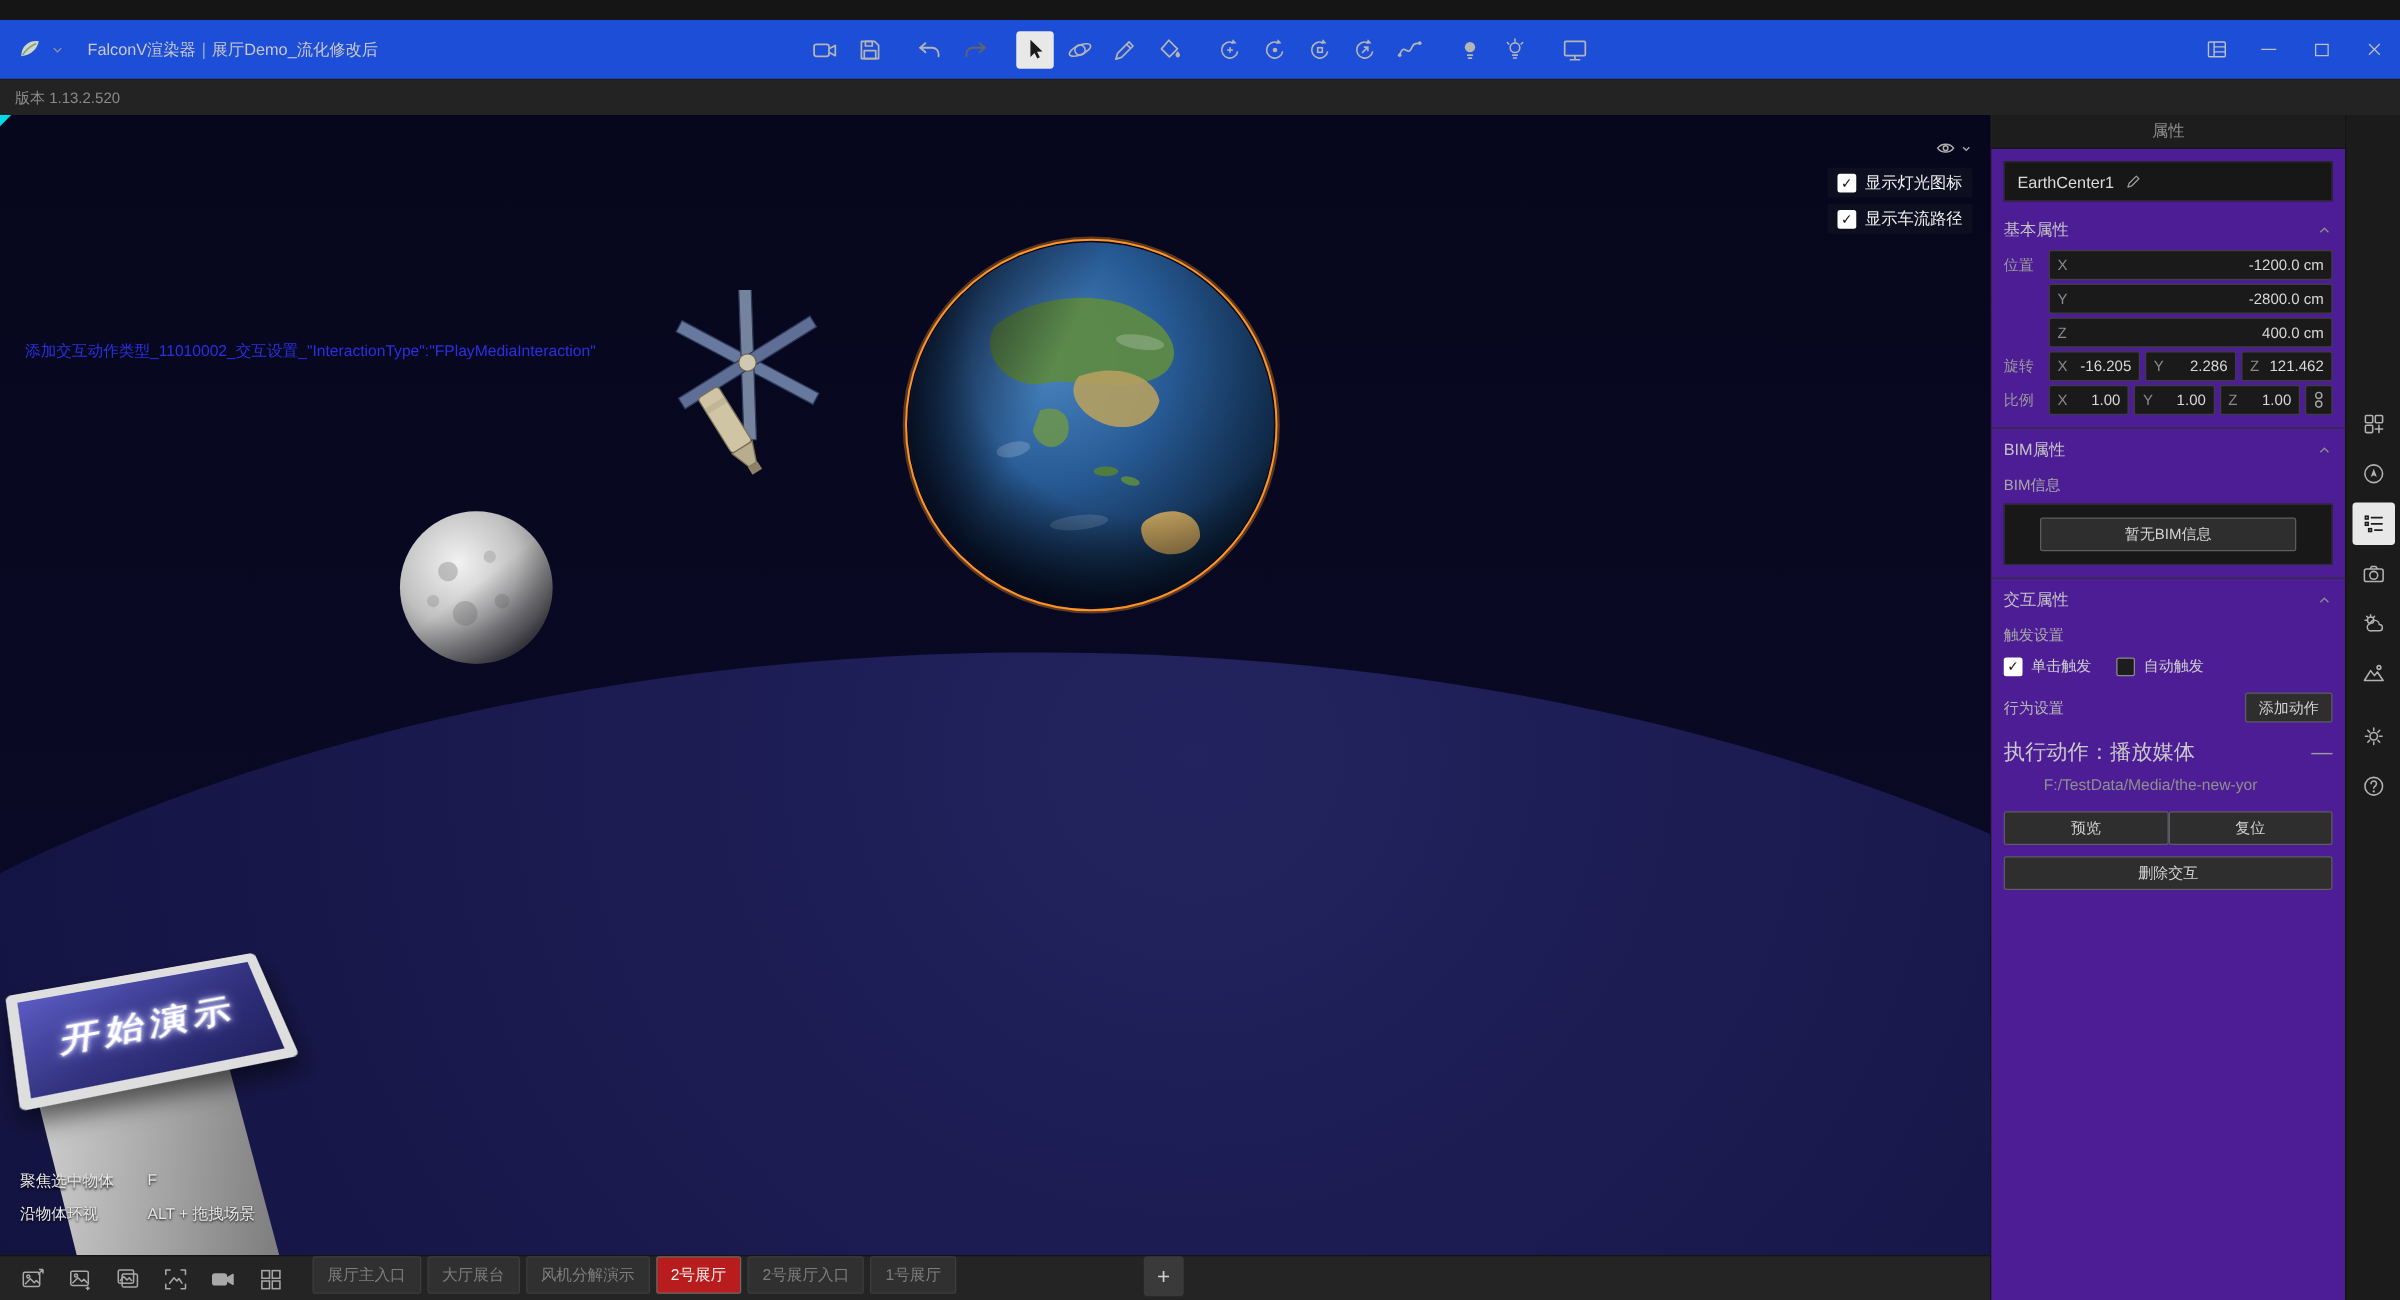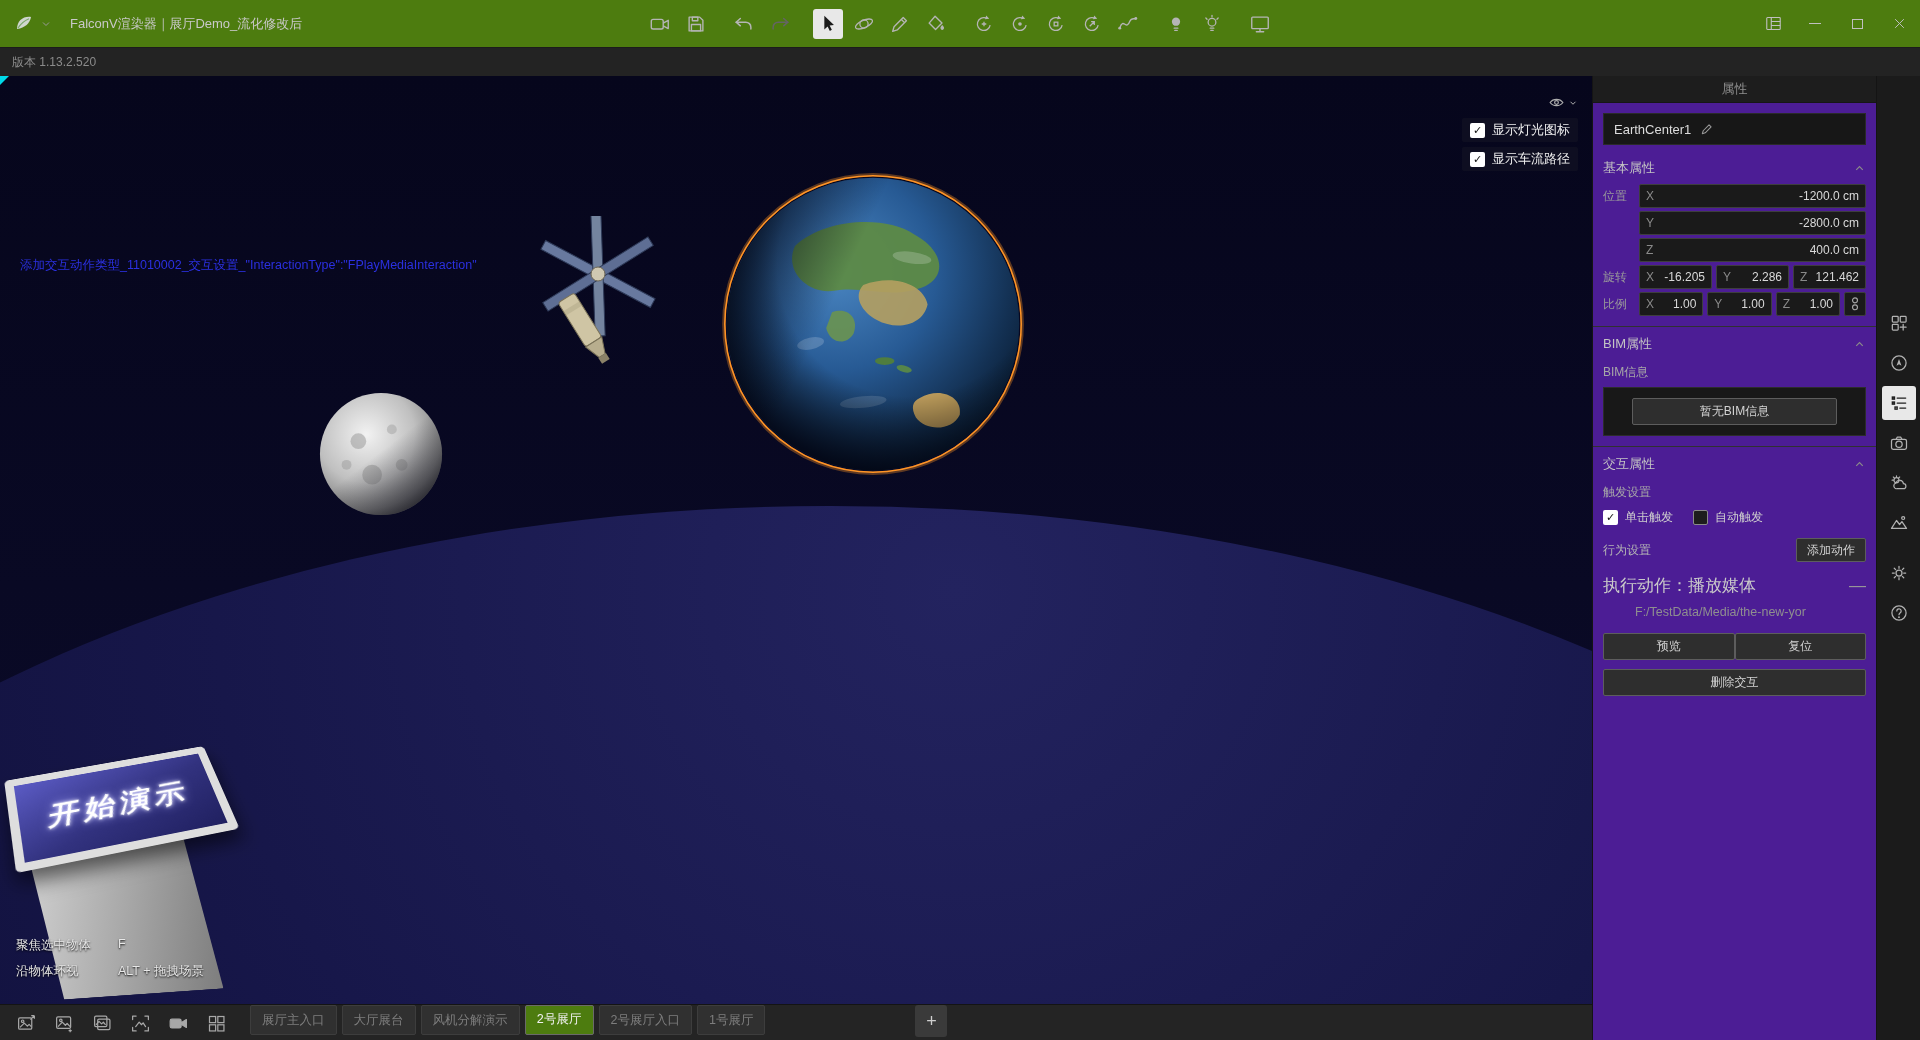--- a/index.html
+++ b/index.html
@@ -1,22 +1,22 @@
 <!DOCTYPE html>
 <html><head>
 <meta charset="utf-8">
 <style>
   * { margin:0; padding:0; box-sizing:border-box; }
   html,body { width:1920px; height:1040px; overflow:hidden; background:#151515;
     font-family:"Liberation Sans","DejaVu Sans",sans-serif; }
   #app { width:1920px; height:1040px; display:flex; flex-direction:column; user-select:none; }
 
   
-  .topbar { height:48px; background:#4d7c0f; display:flex; align-items:center;
-    position:relative; flex-shrink:0; border-bottom:1px solid #1c1c1c; }
+  .topbar { height:48px; background:#1d4ed8; display:flex; align-items:center;
+    position:relative; flex-shrink:0; border-bottom:1px solid #1c1c1c;margin-top:16px; }
   .logo-wrap { display:flex; align-items:center; gap:4px; padding-left:12px; }
   .title { margin-left:18px; font-size:13px; color:#c9c9c9; white-space:nowrap; }
   .tools { position:absolute; left:50%; transform:translateX(-50%); display:flex; align-items:center; }
   .tgroup { display:flex; align-items:center; gap:6px; margin:0 9px; }
   .tool { width:30px; height:30px; display:flex; align-items:center; justify-content:center;
     color:#b5b5b5; border-radius:3px; }
   .tool.active { background:#e8e8e8; color:#1b1b1b; }
   .tool.dim { color:#646464; }
   .winctrls { margin-left:auto; display:flex; align-items:center; height:48px; }
   .winbtn { width:42px; height:48px; display:flex; align-items:center; justify-content:center; color:#c0c0c0; }
@@ -72,21 +72,21 @@
     letter-spacing:5px; text-shadow:0 0 12px #a9a9ff, 0 0 4px #fff; }
 
   
   .bottombar { height:36px; background:#242424; border-top:1px solid #141414;
     display:flex; align-items:flex-start; padding:0 8px; flex-shrink:0; }
   .bicon { width:36px; height:36px; display:flex; align-items:center; justify-content:center;
     color:#a8a8a8; margin-right:2px; }
   .tabs { display:flex; align-items:center; gap:5px; margin-left:14px; }
   .tab { height:30px; line-height:28px; padding:0 11px; font-size:12.5px; color:#7d7d7d;
     background:#303030; border:1px solid #3d3d3d; border-radius:2px; white-space:nowrap; }
-  .tab.active { background:#4d7c0f; border-color:#6a6a6a; color:#f0f0f0;font-family:Liberation Mono, monospace; }
+  .tab.active { background:#b91c1c; border-color:#6a6a6a; color:#f0f0f0; }
   .add-tab { margin-left:150px; width:32px; height:32px; background:#3a3a3a; border-radius:3px;
     display:flex; align-items:center; justify-content:center; color:#cfcfcf; font-size:18px; }
 
   
   .panel { width:284px; background:#4c1d95; border-left:1px solid #141414; display:flex;
     flex-direction:column; font-size:12px; }
   .panel-header { height:27px; background:#1d1d1d; border-bottom:1px solid #161616;
     display:flex; align-items:center; justify-content:center; color:#8f8f8f; font-size:13px; flex-shrink:0; }
   .panel-body { padding:10px 10px 0; overflow:hidden; }
   .objname { display:flex; align-items:center; gap:9px; background:#171717;

